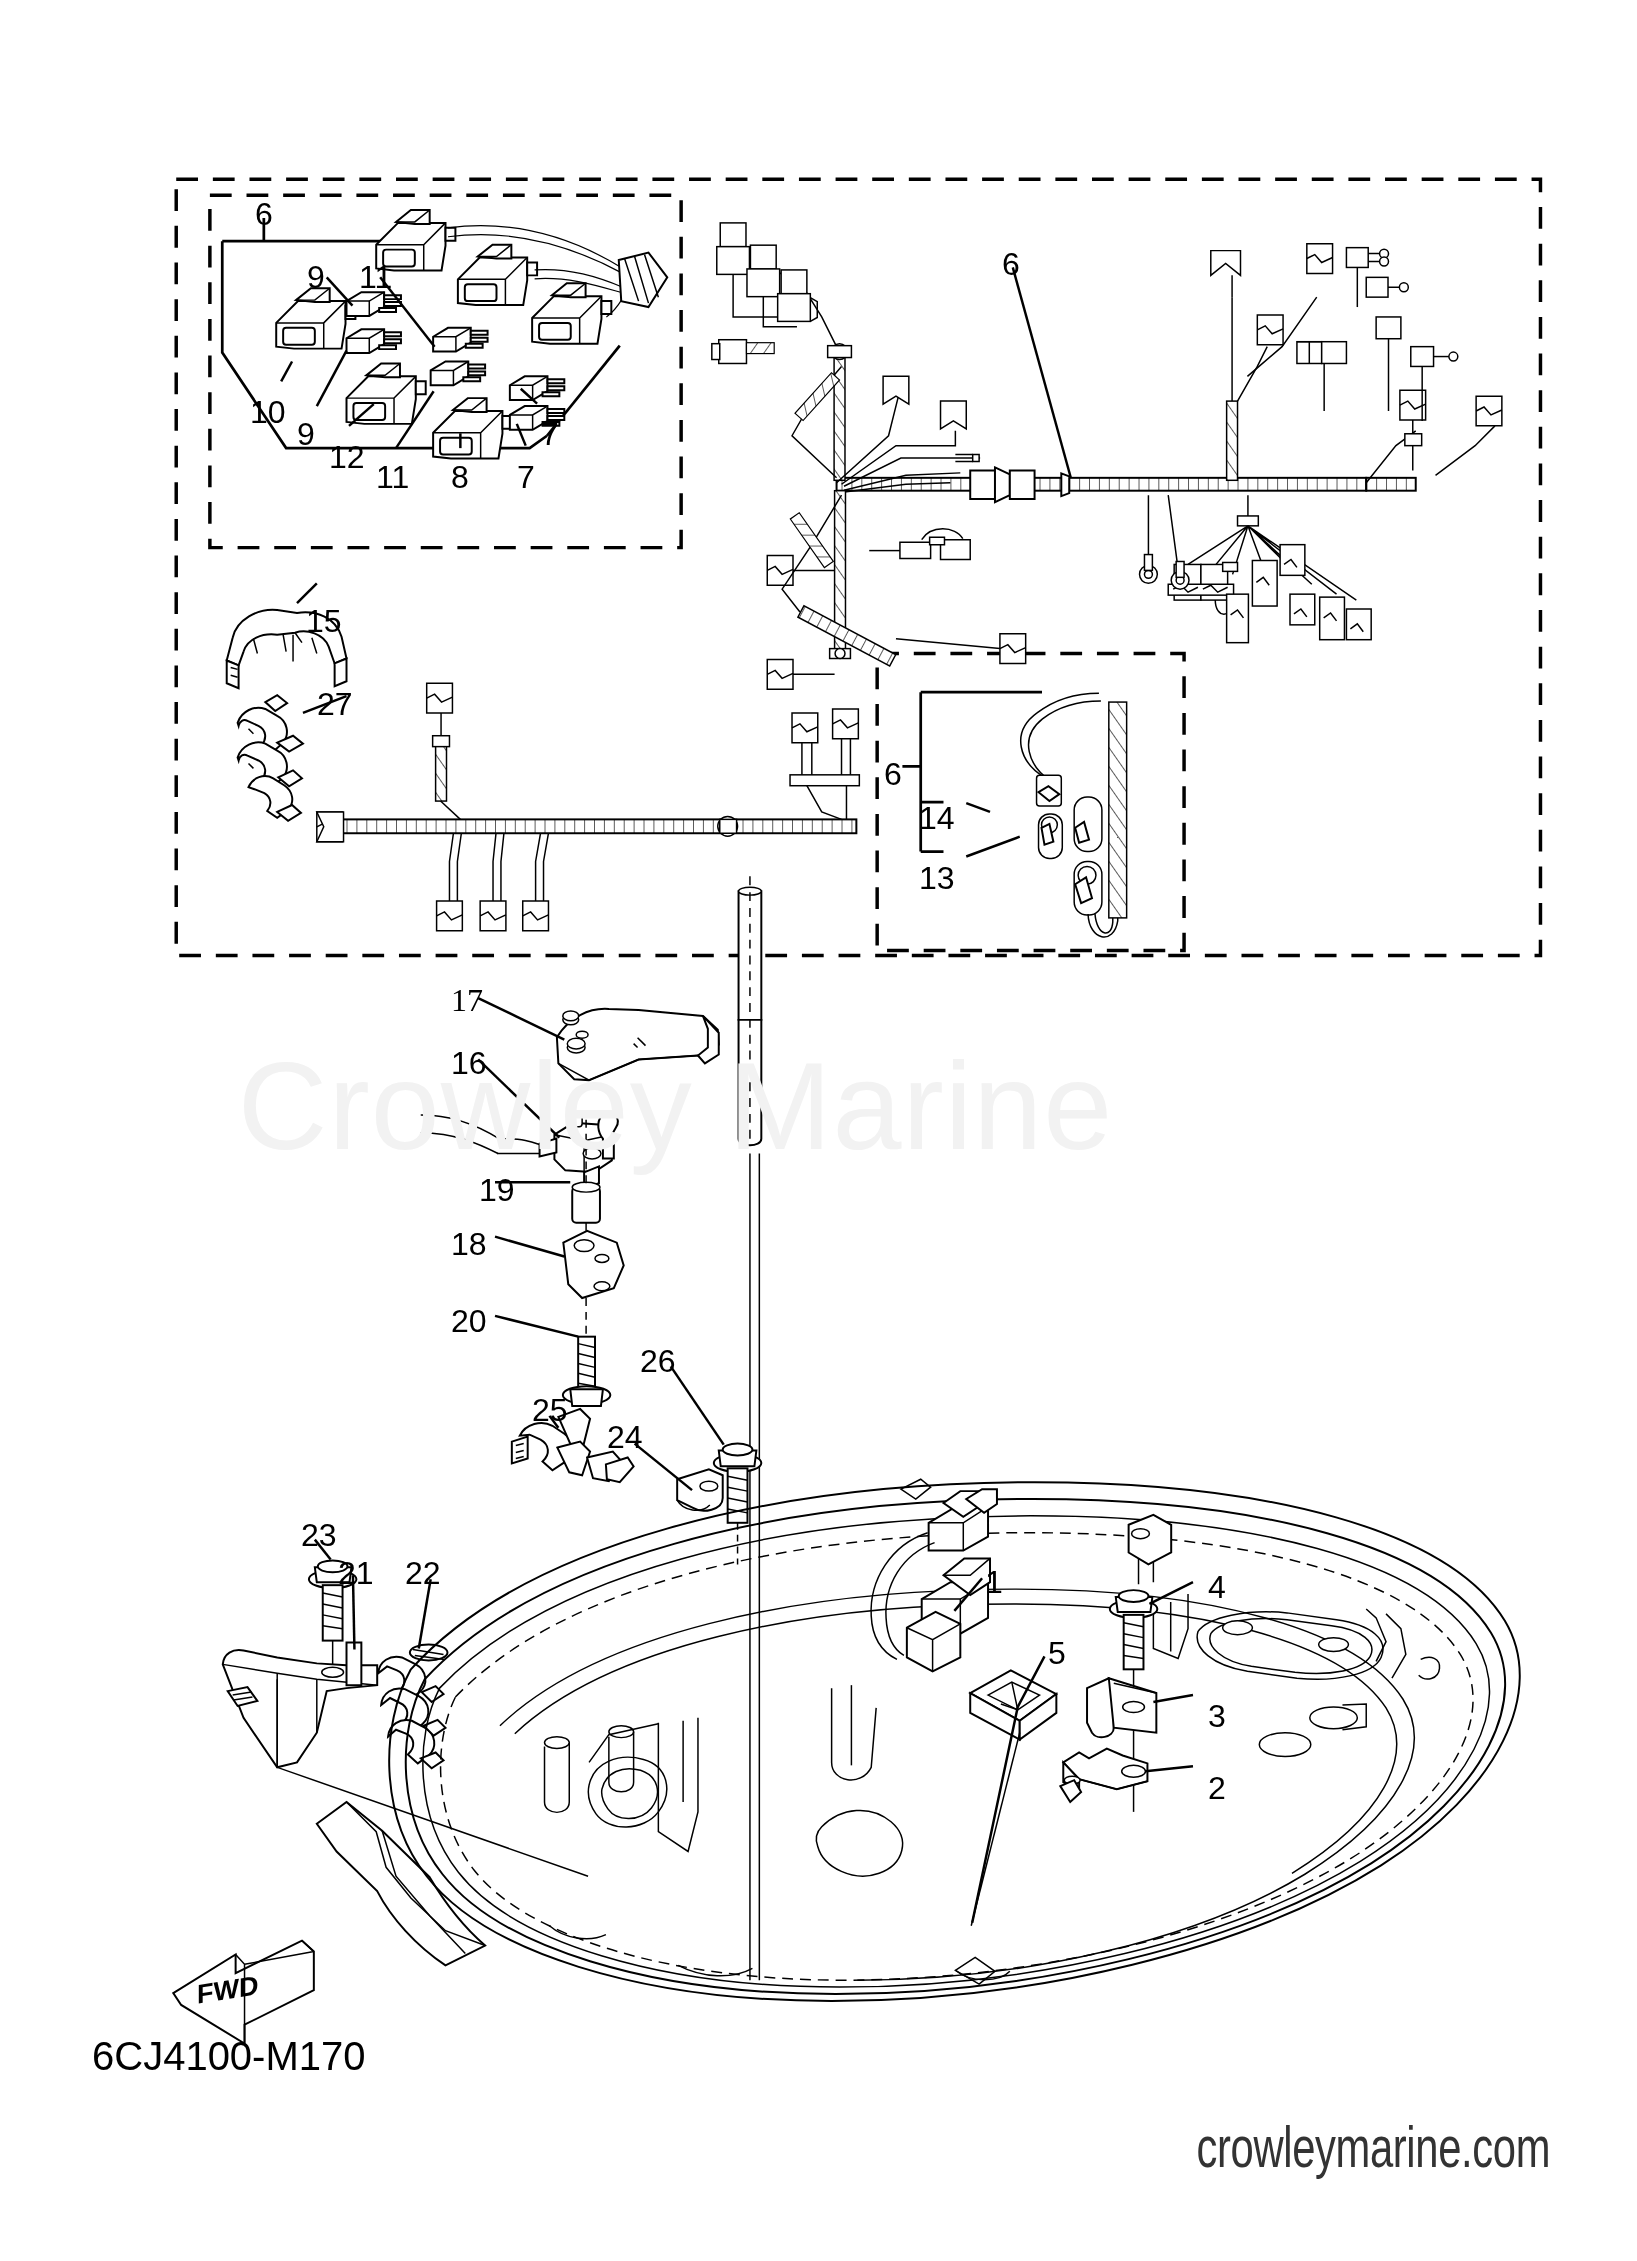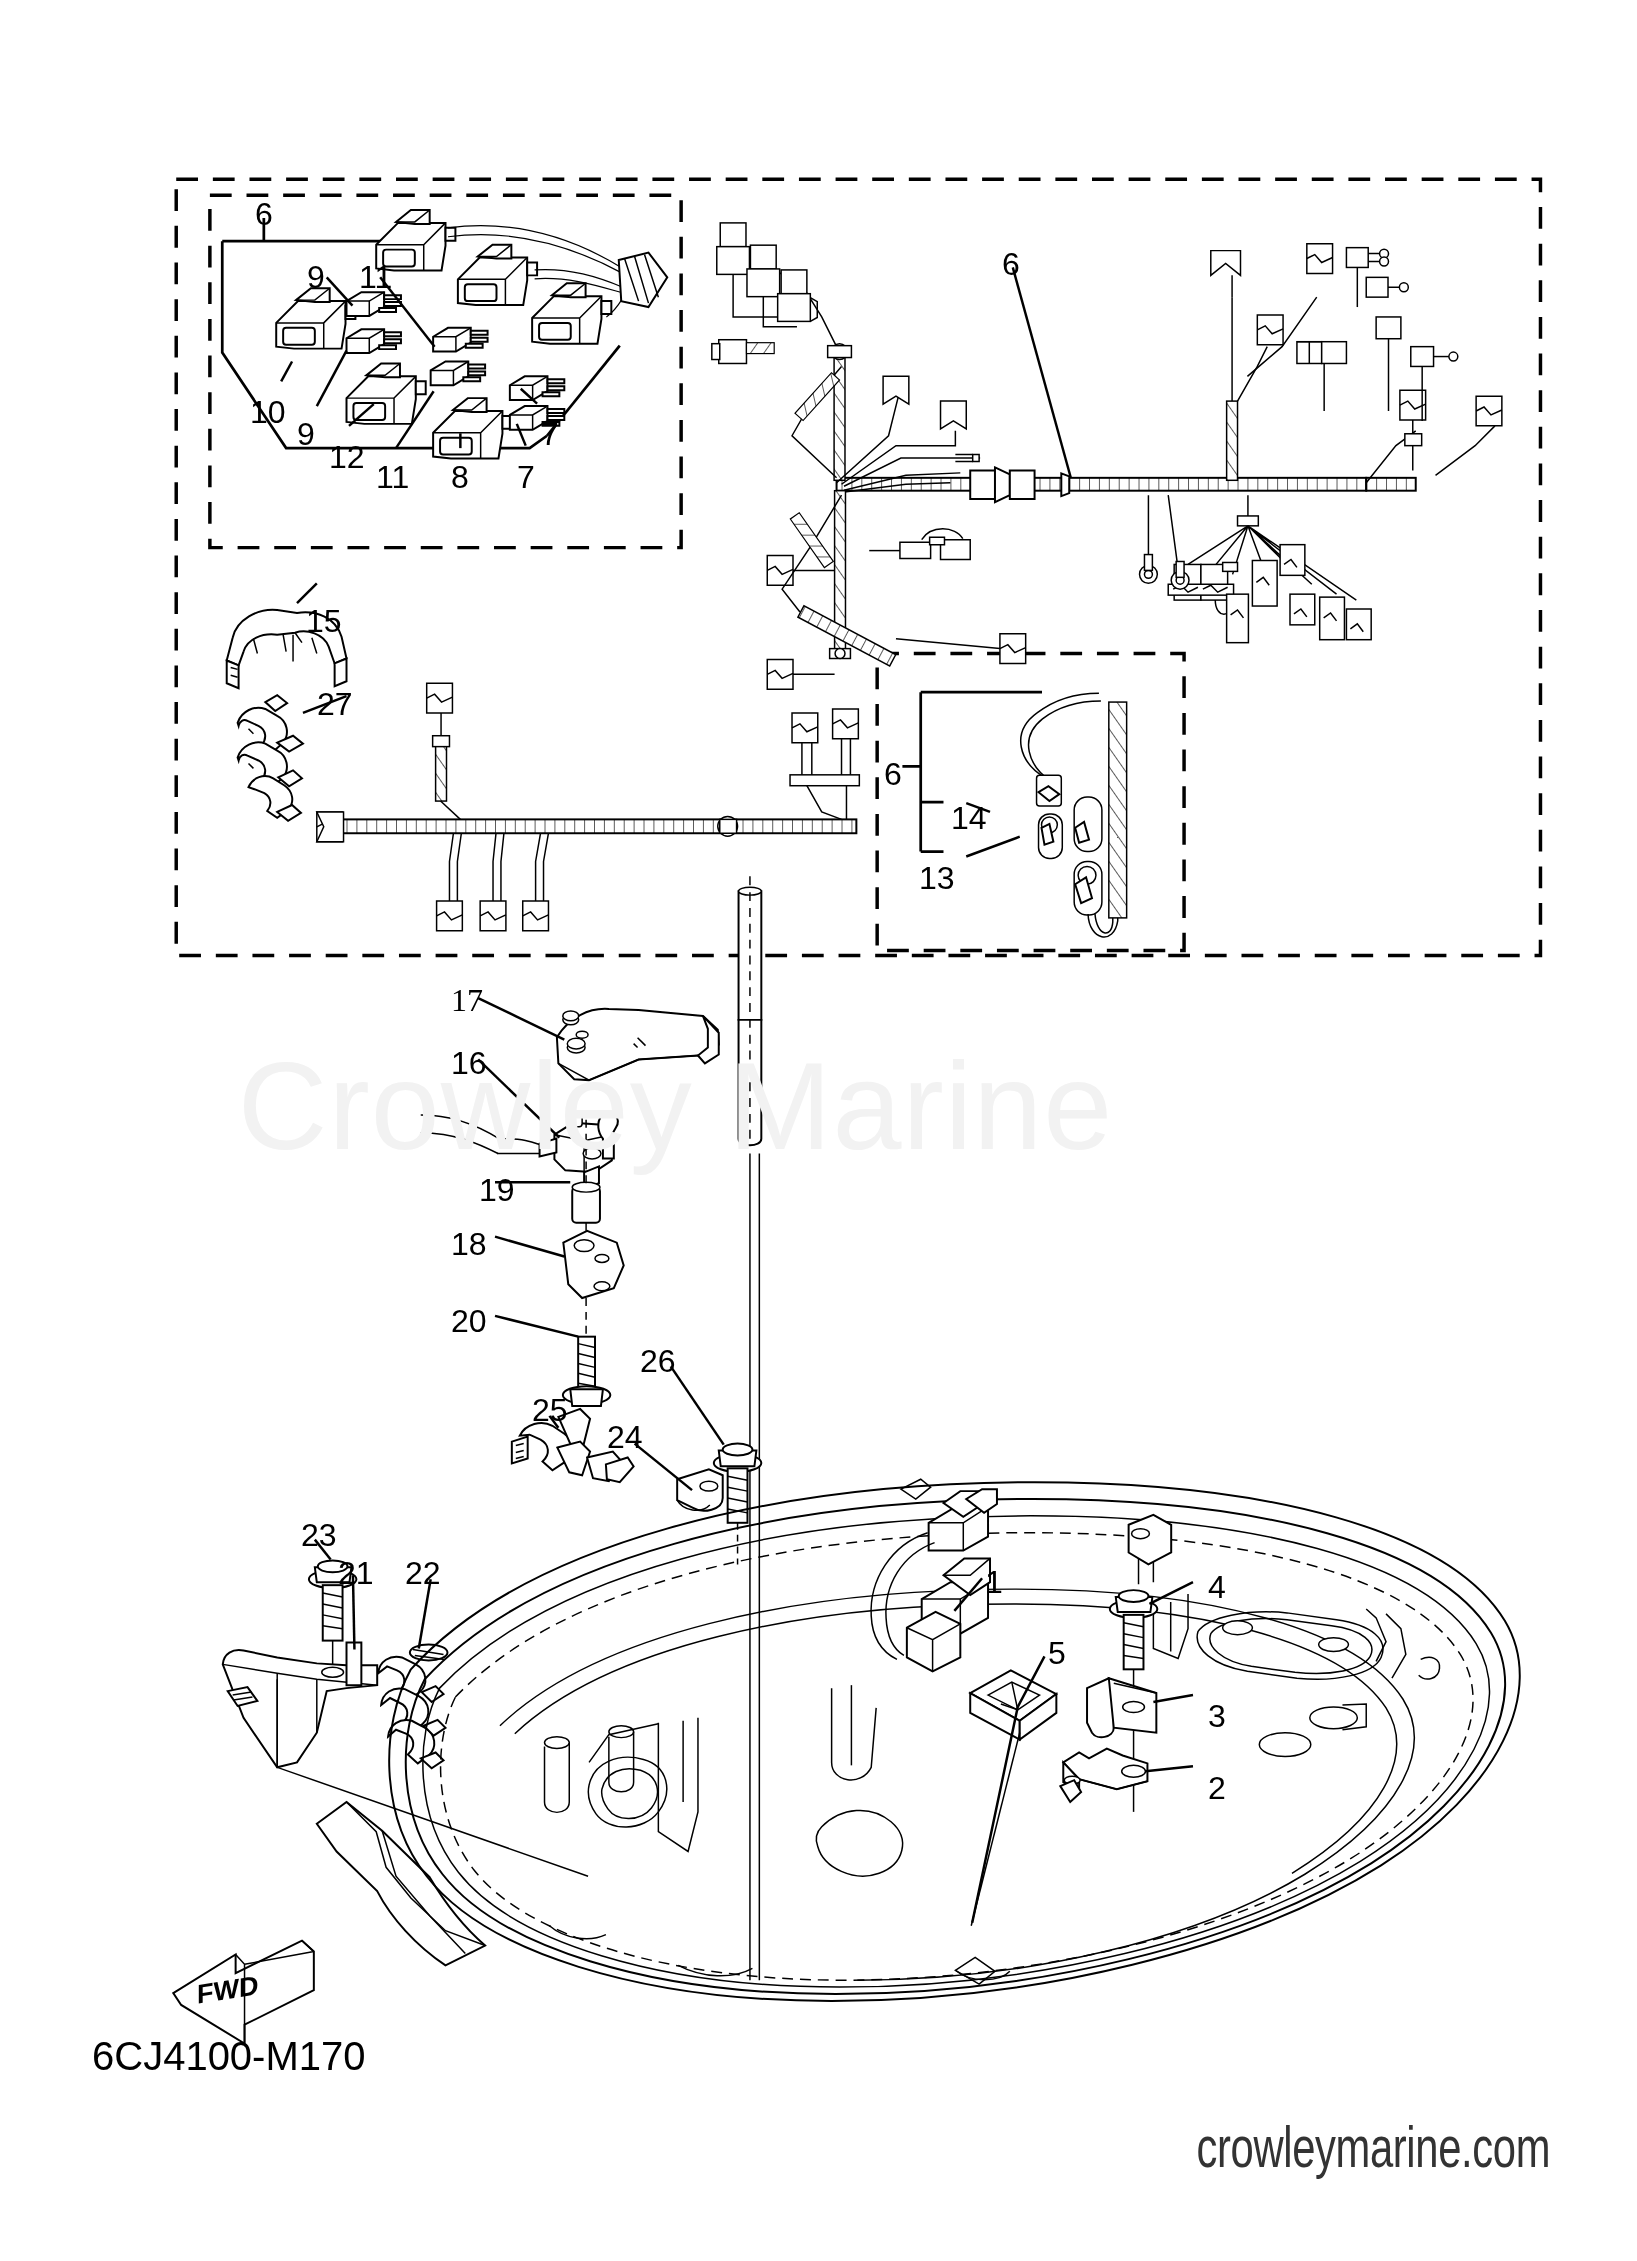--- a/index.html
+++ b/index.html
@@ -735,21 +735,21 @@
       <div class="callout" style="left: 297px; top: 418px;">9</div>
       <div class="callout" style="left: 329px; top: 441px;">12</div>
       <div class="callout" style="left: 376px; top: 461px;">11</div>
       <div class="callout" style="left: 451px; top: 461px;">8</div>
       <div class="callout" style="left: 541px; top: 418px;">7</div>
       <div class="callout" style="left: 517px; top: 461px;">7</div>
       <div class="callout" style="left: 1002px; top: 248px;">6</div>
       <div class="callout" style="left: 306px; top: 585px; margin-top: 20px;">15</div>
       <div class="callout" style="left: 317px; top: 688px;">27</div>
       <div class="callout" style="left: 884px; top: 758px;">6</div>
-      <div class="callout" style="left: 919px; top: 802px; padding-left: 32px;">14</div>
+      <div class="callout" style="left: 919px; top: 802px;">14</div>
       <div class="callout" style="left: 919px; top: 862px;">13</div>
       <div class="callout" style="left: 451px; top: 984px; font-family: Liberation Serif, serif;">17</div>
       <div class="callout" style="left: 451px; top: 1047px;">16</div>
       <div class="callout" style="left: 451px; top: 1174px; margin-left: 28px;">19</div>
       <div class="callout" style="left: 451px; top: 1228px;">18</div>
       <div class="callout" style="left: 451px; top: 1305px;">20</div>
       <div class="callout" style="left: 640px; top: 1345px;">26</div>
       <div class="callout" style="left: 532px; top: 1394px;">25</div>
       <div class="callout" style="left: 607px; top: 1421px;">24</div>
       <div class="callout" style="left: 301px; top: 1519px;">23</div>

